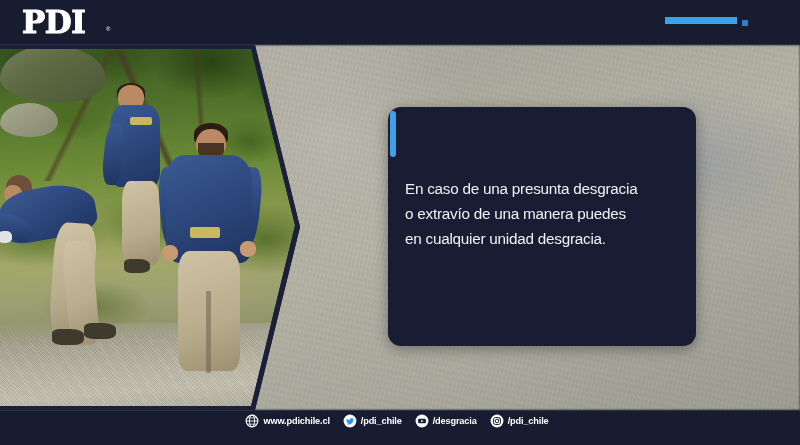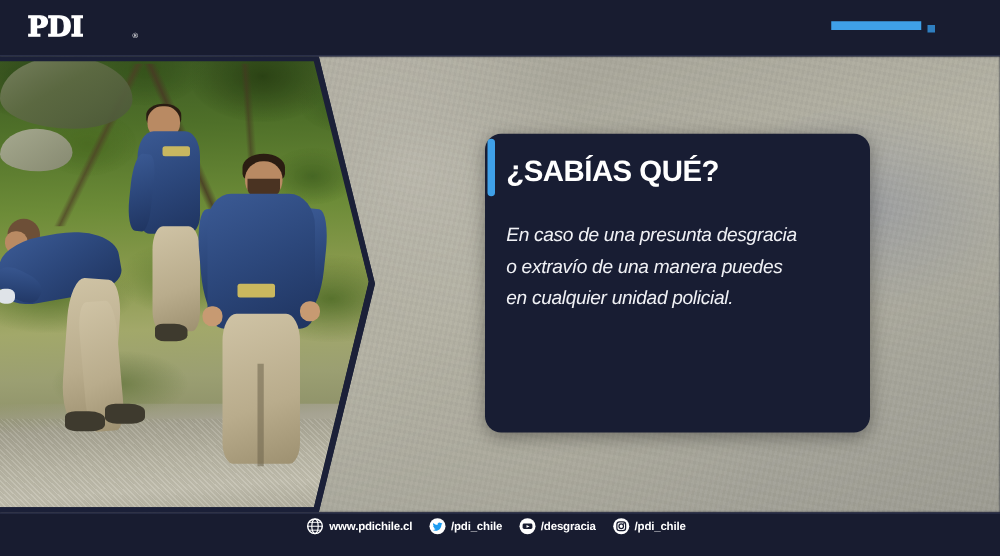--- a/index.html
+++ b/index.html
@@ -33,21 +33,21 @@
     width: 800px; height: 1px;
     background: #2a2f48;
   }
   #logo-pdi {
     position: absolute;
     left: 22px; top: 5px;
     width: 92px; height: 35px;
     color: #ffffff;
     font-family: "DejaVu Serif", serif;
     font-weight: bold;
-    font-size: 22px;
+    font-size: 31px;
     letter-spacing: -0.5px;
     line-height: 35px;
     -webkit-text-stroke: 1px #ffffff;
     white-space: nowrap;
   }
   #logo-reg {
     position: absolute;
     left: 106px; top: 26px;
     font-size: 6px;
     color: #ffffff;
@@ -258,21 +258,20 @@
   #panel-body {
     position: absolute;
     left: 405px; top: 176px;
     width: 268px;
     color: #f0f1f5;
     font-size: 15.3px;
     line-height: 25px;
     letter-spacing: -0.25px;
     z-index: 22;
     font-family: "Liberation Sans", sans-serif;
-    font-style: italic;
   }
   #panel-body span { display: block; white-space: nowrap; }
 
   
   #footer {
     position: absolute;
     left: 0; top: 410px;
     width: 800px; height: 35px;
     background: #181c30;
     z-index: 40;
@@ -360,25 +359,24 @@
       <div id="o3-handR"></div>
       <div id="o3-pdi"></div>
       <div id="o3-pants" class="off-pants"></div>
       <div id="o3-legsplit"></div>
     </div>
   </div>
   <div id="photo-border"></div>
 
   <div id="info-panel"></div>
   <div id="panel-accent"></div>
-  <div id="panel-heading">¿SABÍAS QUÉ?</div>
   <div id="panel-body">
     <span>En caso de una presunta desgracia</span>
     <span>o extravío de una manera puedes</span>
-    <span>en cualquier unidad policial.</span>
+    <span>en cualquier unidad desgracia.</span>
   </div>
 
   <div id="header">
     <div id="logo-pdi">PDI</div>
     <div id="logo-reg">®</div>
     <div id="header-accent-bar"></div>
     <div id="header-accent-dot"></div>
     <div id="header-rule"></div>
   </div>
 

